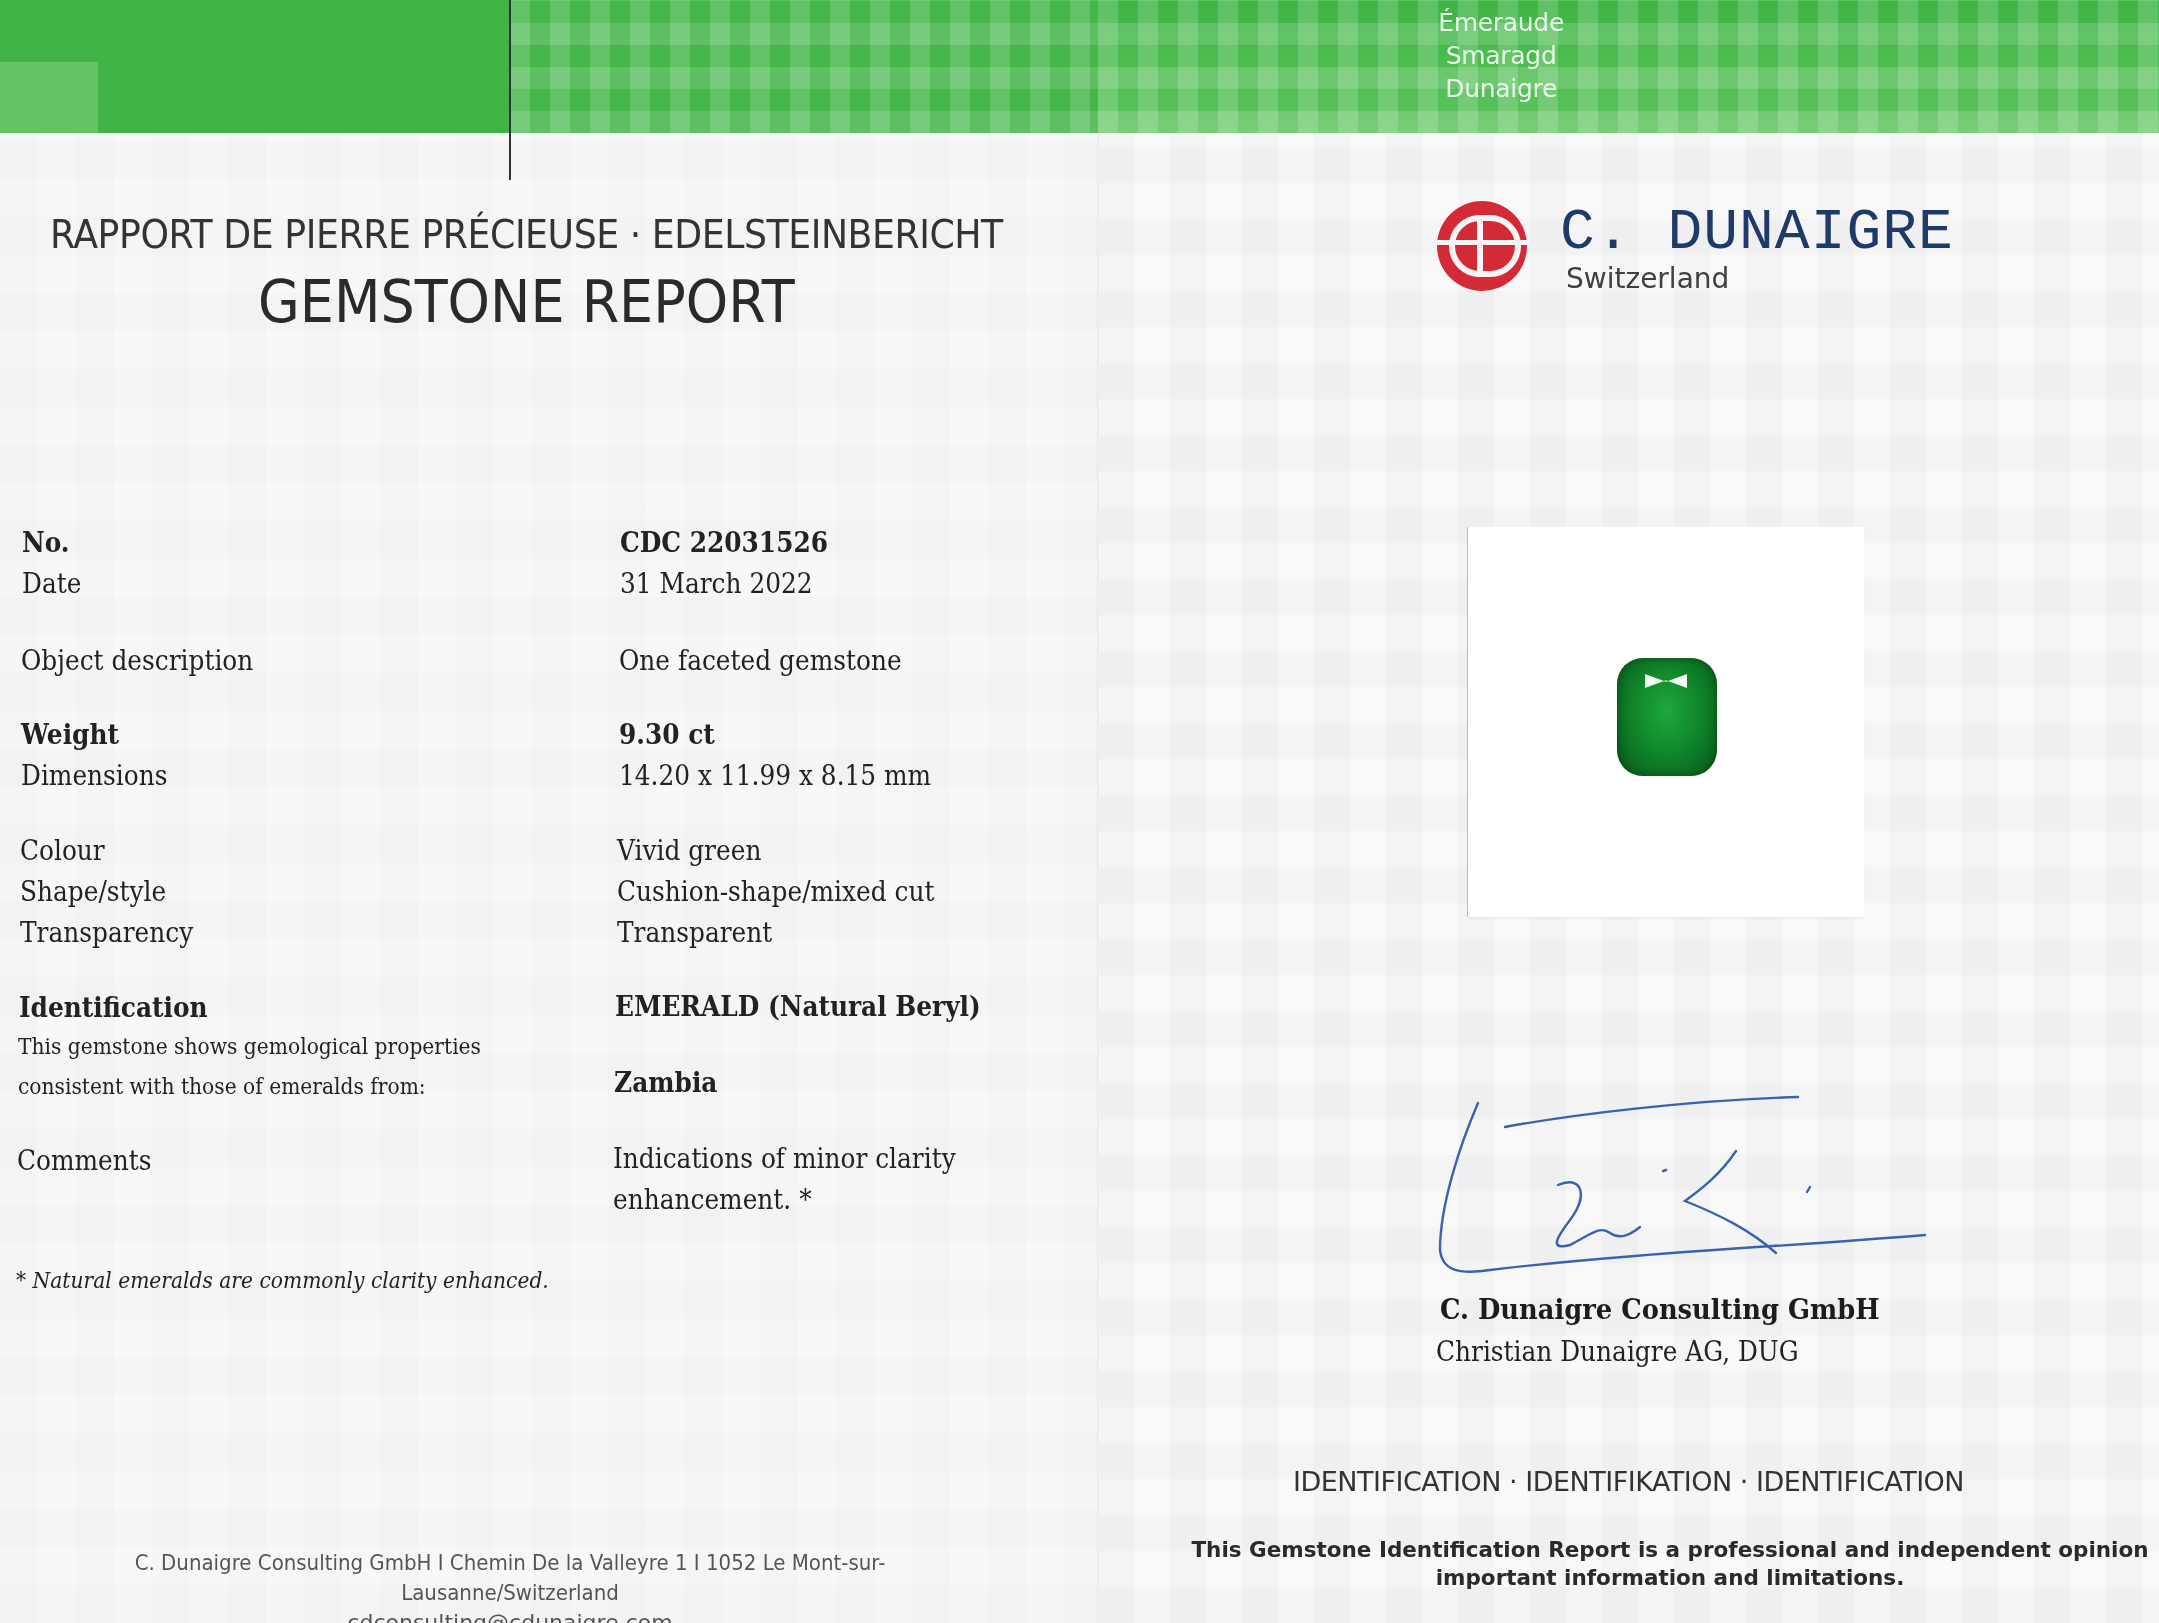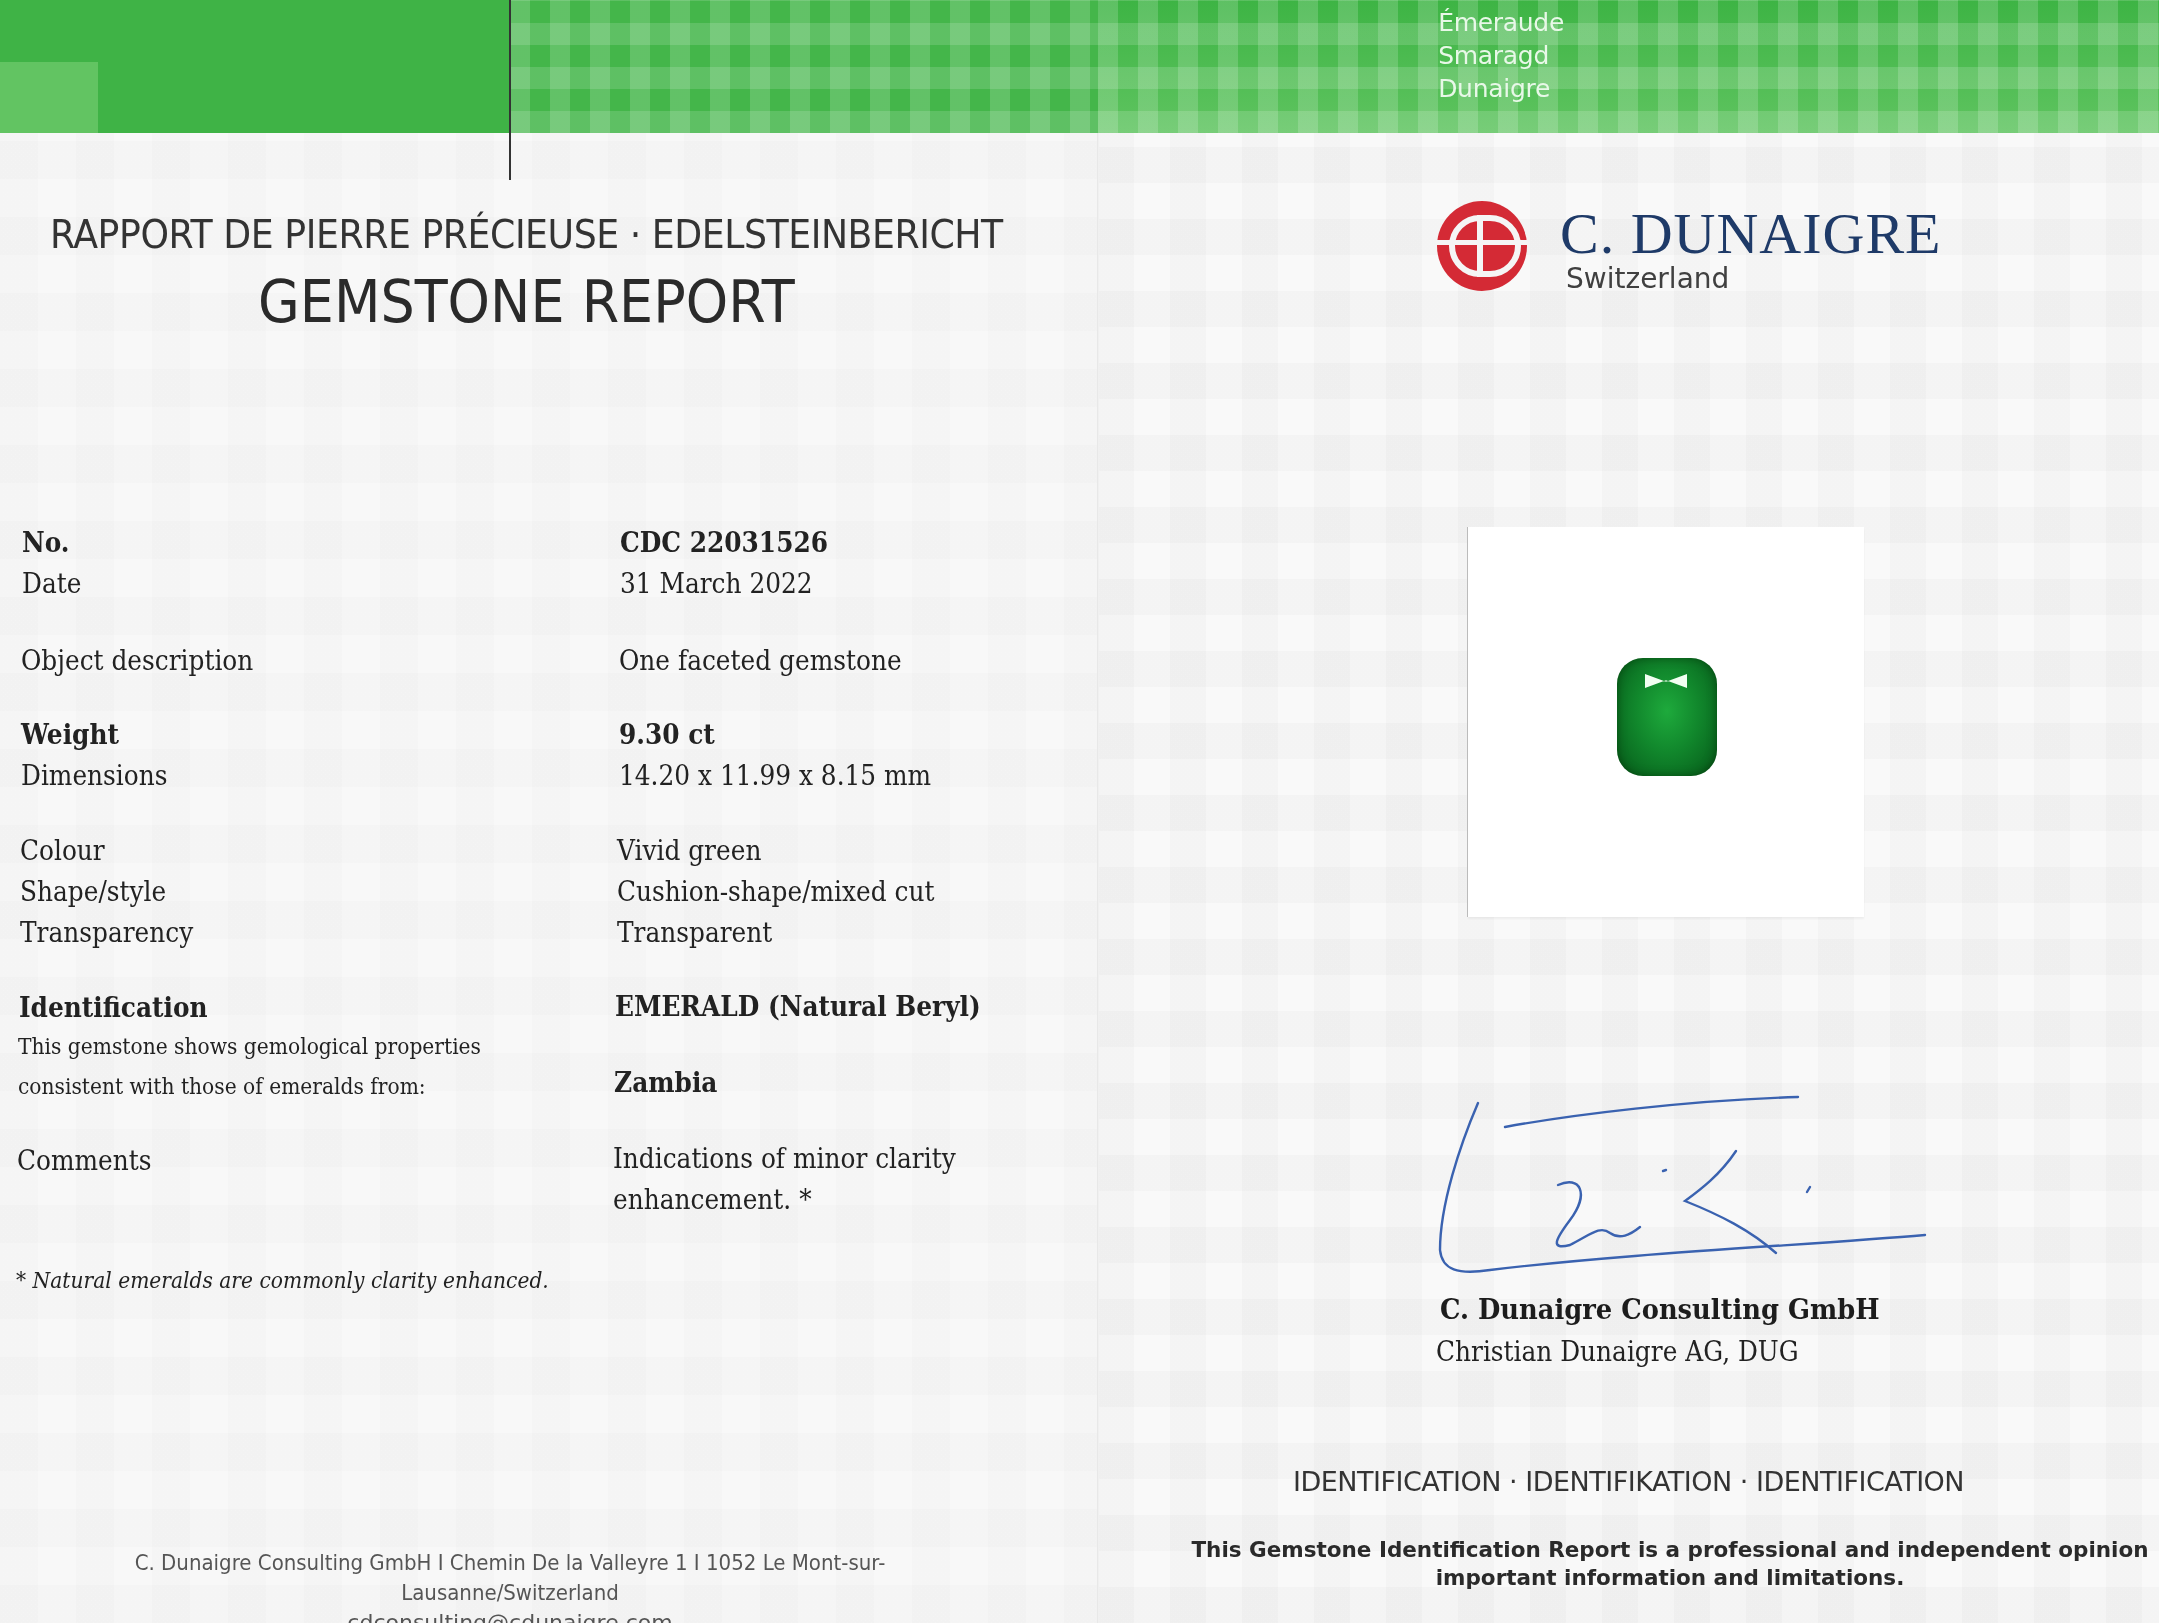--- a/index.html
+++ b/index.html
@@ -36,39 +36,39 @@
       #44b64a;
   }
   .band-right { left:1098px; width:1061px;
     background:
       repeating-linear-gradient(90deg, rgba(255,255,255,0.17) 0 20px, rgba(255,255,255,0) 20px 40px),
       repeating-linear-gradient(0deg, rgba(255,255,255,0.15) 0 22px, rgba(255,255,255,0) 22px 44px),
       linear-gradient(180deg,#3db444 0%,#5fc460 100%);
   }
   .band-divider { position:absolute; left:509px; top:0; width:2px; height:180px; background:#333; }
 
-  .stone-names { position:absolute; right:595px; top:6px; text-align:left; color:#e8f8e8;
+  .stone-names { position:absolute; right:595px; top:6px; text-align:center; color:#e8f8e8;
     font-family:"DejaVu Sans", sans-serif; font-size:25px; line-height:33px; }
   .stone-names div { letter-spacing:-0.3px; }
 
   .title-sub { position:absolute; left:50px; top:212px; width:960px; font-size:39px; color:#333;
     letter-spacing:-0.5px; font-family:"DejaVu Sans", sans-serif; transform:scaleX(0.93); transform-origin:left; white-space:nowrap; }
   .title-main { position:absolute; left:258px; top:268px; font-size:58px; color:#2a2a2a;
     letter-spacing:0px; font-family:"DejaVu Sans", sans-serif; transform:scaleX(0.93); transform-origin:left; white-space:nowrap; }
   .field { position:absolute; font-family:"DejaVu Serif", serif; font-size:27px; color:#222; white-space:nowrap;
     transform:scaleX(0.92); transform-origin:left; }
   .bold { font-weight:bold; }
   .small { font-size:22px; }
   .italic { font-style:italic; }
 
   .footer-addr { position:absolute; left:0; width:1020px; top:1548px; text-align:center; font-size:22px; color:#555; line-height:30px; }
 
   
   .logo { position:absolute; left:1436px; top:200px; width:92px; height:92px; }
-  .brand-name { position:absolute; left:1560px; top:200px; font-size:58px; color:#1e3a68; letter-spacing:1px; font-family:Liberation Serif, serif; }
+  .brand-name { position:absolute; left:1560px; top:200px; font-size:58px; color:#1e3a68; letter-spacing:1px; font-family:Liberation Mono, monospace; }
   .brand-sub { position:absolute; left:1566px; top:262px; font-size:28px; color:#404040; font-family:"DejaVu Sans", sans-serif; }
 
   .photo-card { position:absolute; left:1468px; top:527px; width:396px; height:390px; background:#ffffff;
     box-shadow:-1px 0 0 #bbb, 0 2px 2px rgba(0,0,0,0.05); }
   .gem { position:absolute; left:1617px; top:658px; width:100px; height:118px; border-radius:26px;
     background:radial-gradient(ellipse at 50% 45%, #1eaa3c 0%, #11872c 45%, #0a6a20 80%, #074e17 100%);
     box-shadow:inset 0 0 10px rgba(0,40,0,0.5); }
   .gem .table-facet { position:absolute; left:28px; top:16px; width:42px; height:14px; background:#f2fff2;
     clip-path:polygon(0 0,50% 55%,100% 0,100% 100%,50% 45%,0 100%); }
 

